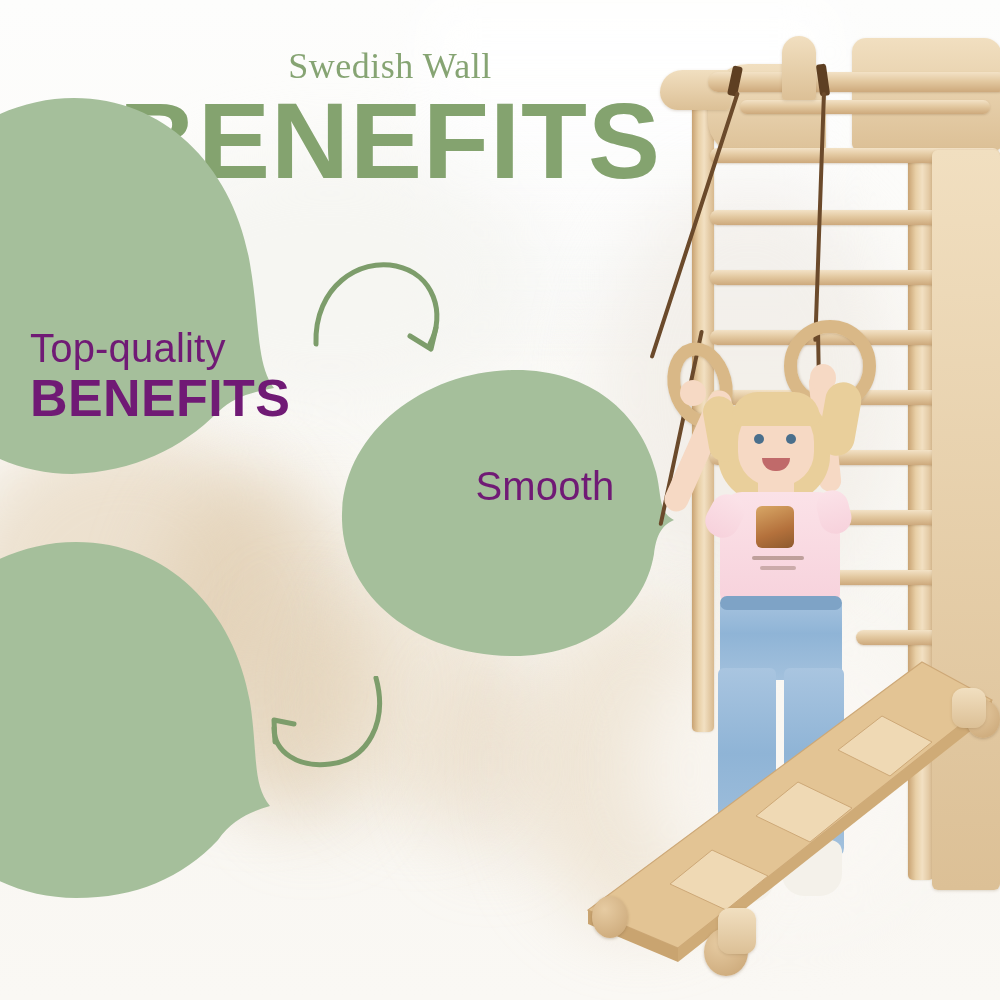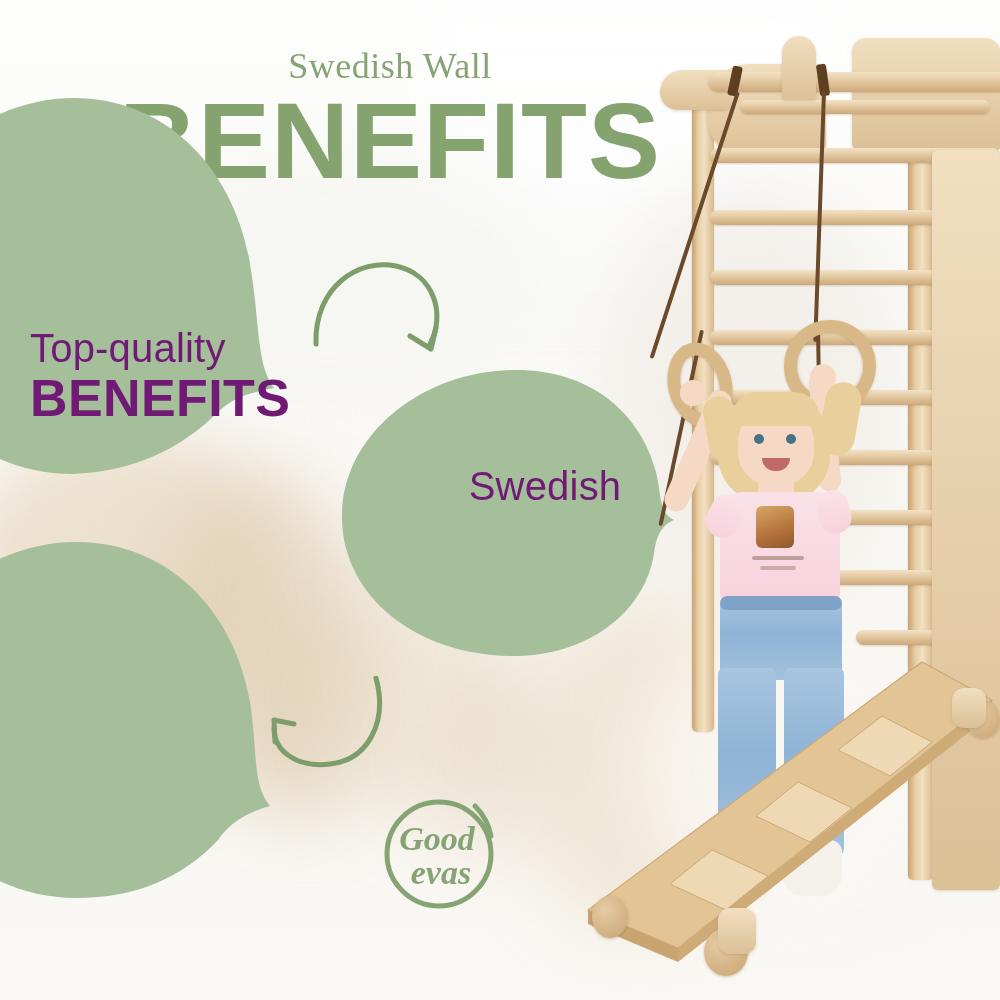--- a/index.html
+++ b/index.html
@@ -122,21 +122,21 @@
     </div>
   </div>
 
   <div class="bubble" id="bubble2">
     <svg width="370" height="290" viewBox="0 0 370 290">
       <path d="M178,2 C252,2 302,44 318,104 C324,128 320,144 336,152
                C322,158 318,170 316,186 C306,246 248,288 176,288
                C80,288 6,230 4,152 C2,66 86,2 178,2 Z" fill="#a5bf9b"></path>
     </svg>
     <div class="bub-text t-abs" id="b2text">
-      <div class="bub-small">Swedish</div>
+      <div class="bub-small">Smooth</div>
     </div>
   </div>
 
   <div class="bubble" id="bubble3">
     <svg width="390" height="360" viewBox="0 0 390 360">
       <path d="M188,2 C280,2 346,70 362,162 C370,214 364,244 382,266
                C362,272 344,280 330,300 C294,338 248,358 188,358
                C92,358 10,282 4,184 C-2,88 88,2 188,2 Z" fill="#a5bf9b"></path>
     </svg>
 
@@ -149,28 +149,20 @@
     </svg>
   </div>
 
   <div class="arrow" id="arrow2">
     <svg width="140" height="110" viewBox="0 0 140 110">
       <path d="M128,2 C140,46 120,84 82,88 C50,92 26,76 26,52" fill="none" stroke="#7d9d6b" stroke-width="5" stroke-linecap="round"></path>
       <path d="M46,48 L26,44 L27,66" fill="none" stroke="#7d9d6b" stroke-width="5" stroke-linecap="round" stroke-linejoin="round"></path>
     </svg>
   </div>
 
-  <div id="logo">
-    <svg width="128" height="126" viewBox="0 0 128 126">
-      <circle cx="64" cy="62" r="52" fill="none" stroke="#86a473" stroke-width="5"></circle>
-      <path d="M100,14 C108,22 114,34 116,44" fill="none" stroke="#86a473" stroke-width="5" stroke-linecap="round"></path>
-      <text x="62" y="58" text-anchor="middle" fill="#86a473" font-family="Liberation Serif, serif" font-size="34" font-style="italic" font-weight="bold">Good</text>
-      <text x="66" y="92" text-anchor="middle" fill="#86a473" font-family="Liberation Serif, serif" font-size="34" font-style="italic" font-weight="bold">evas</text>
-    </svg>
-  </div>
 
   <div id="photo">
 
     <div class="stile" style="left:348px;top:60px;width:26px;height:820px;"></div>
 
     <div class="stile" style="left:132px;top:92px;width:22px;height:640px;"></div>
 
     <div class="panel" style="left:292px;top:38px;width:150px;height:112px;border-radius:14px 18px 6px 6px;"></div>
 
     <div class="panel" style="left:148px;top:64px;width:118px;height:92px;border-radius:40px 14px 10px 36px;"></div>

